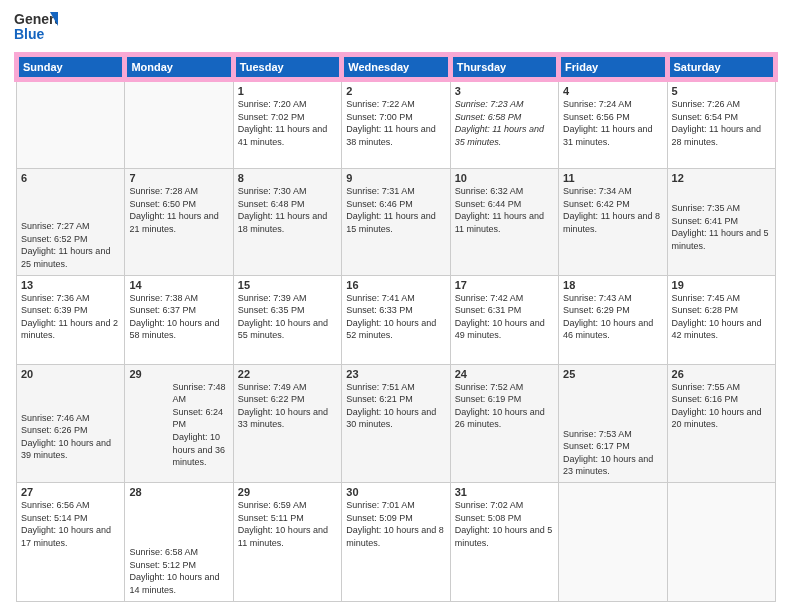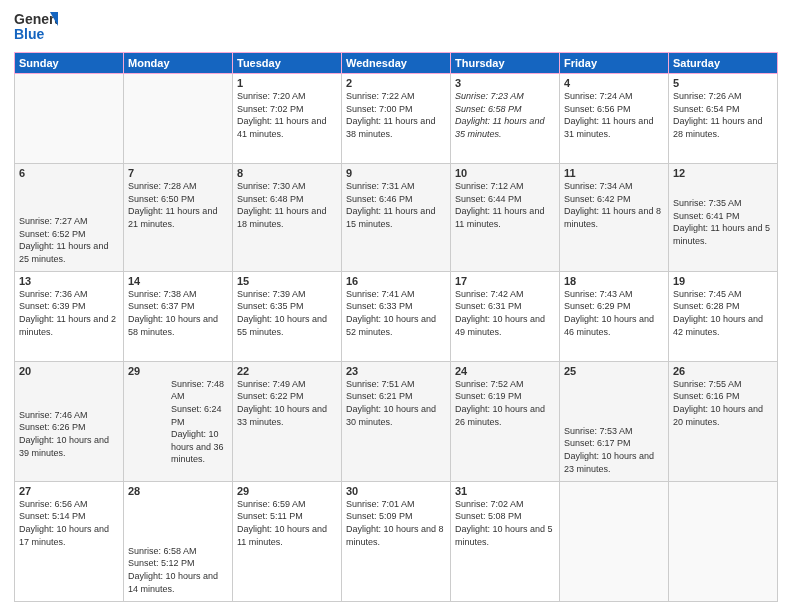--- a/index.html
+++ b/index.html
@@ -48,21 +48,21 @@
       width: 100%;
       table-layout: fixed;
     }
     .calendar th {
       background: #1565c0;
       color: #fff;
       font-size: 11px;
       font-weight: bold;
       padding: 4px 4px;
       text-align: left;
-      border: 1px solid #f9a8d4;
+      border: 5px solid #f9a8d4;
     }
     .calendar td {
       border: 1px solid #ccc;
       vertical-align: top;
       padding: 3px 4px;
       font-size: 9.5px;
       color: #333;
       height: 88px;
     }
     .day-number {
@@ -169,21 +169,21 @@
 Daylight: 11 hours and 18 minutes.</div>
           </td>
           <td>
             <span class="day-number">9</span>
             <div class="day-info" style="white-space: pre-line;">Sunrise: 7:31 AM
 Sunset: 6:46 PM
 Daylight: 11 hours and 15 minutes.</div>
           </td>
           <td>
             <span class="day-number">10</span>
-            <div class="day-info" style="white-space: pre-line;">Sunrise: 7:12 AM
+            <div class="day-info" style="white-space: pre-line;">Sunrise: 6:32 AM
 Sunset: 6:44 PM
 Daylight: 11 hours and 11 minutes.</div>
           </td>
           <td>
             <span class="day-number">11</span>
             <div class="day-info" style="white-space: pre-line;">Sunrise: 7:34 AM
 Sunset: 6:42 PM
 Daylight: 11 hours and 8 minutes.</div>
           </td>
           <td>

